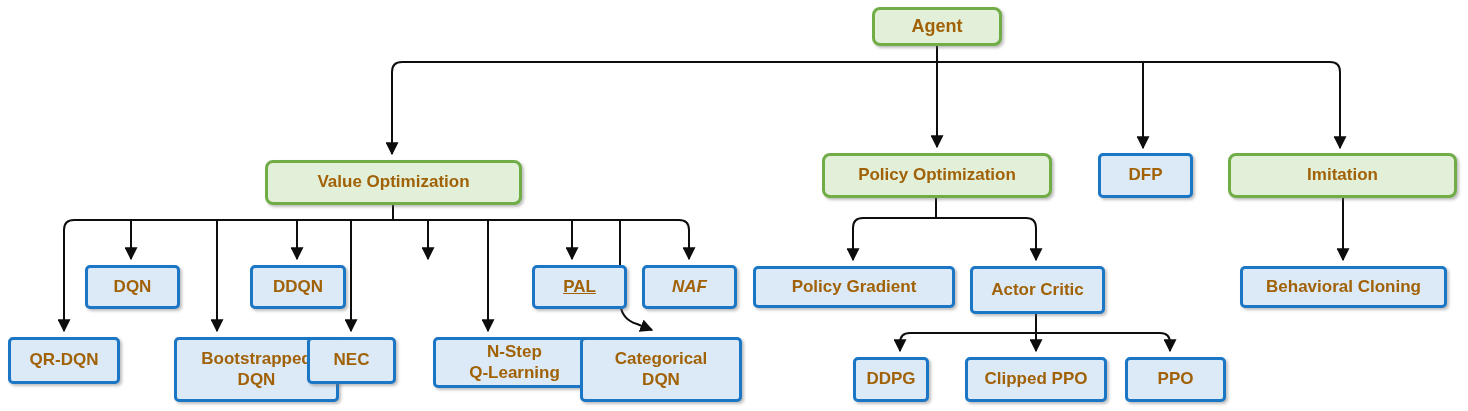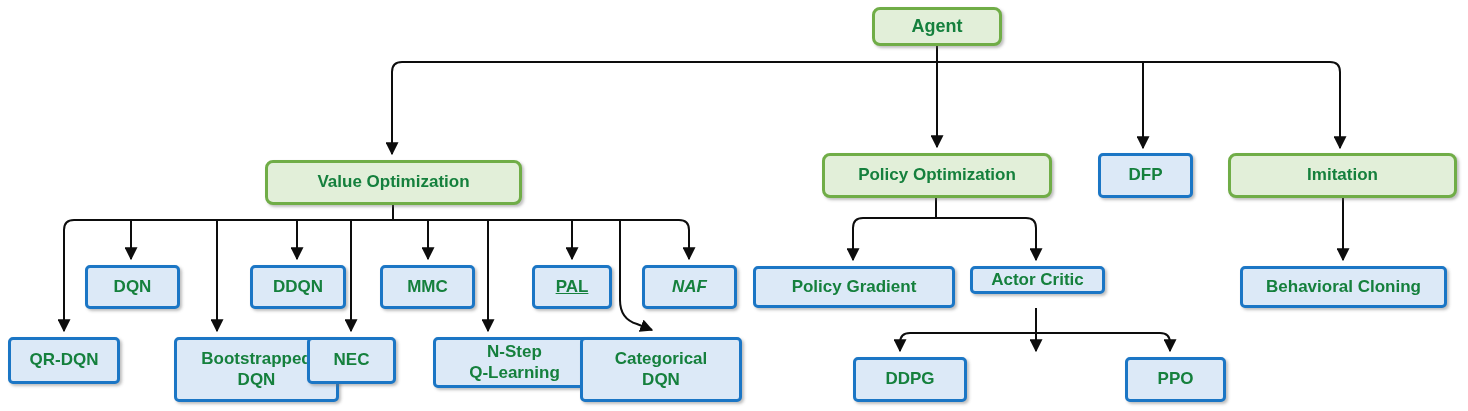--- a/index.html
+++ b/index.html
@@ -11,21 +11,21 @@
     overflow:hidden;
   }
   .connector-layer{position:absolute;left:0;top:0;width:1468px;height:411px;}
   .connector-layer path{fill:none;stroke:var(--connector,#0d0d0d);stroke-width:2;}
   .node{
     position:absolute;
     display:flex;align-items:center;justify-content:center;
     text-align:center;
     font-weight:700;
     font-size:17px;
-    color:#15803d;
+    color:#a16207;
     line-height:1.22;
     white-space:pre-line;
     box-sizing:border-box;
     box-shadow:2px 2px 3px rgba(110,110,110,0.45);
   }
   .node.green{
     background:var(--category-fill,#e2efd9);
     border:3px solid var(--category-border,#70ad47);
     border-radius:8px;
   }
@@ -88,43 +88,43 @@
   <div class="node green" style="left:822px;top:153px;width:230px;height:45px;">Policy Optimization</div>
 
   <div class="node blue" style="left:1098px;top:153px;width:95px;height:45px;text-align:right;">DFP</div>
 
   <div class="node green" style="left:1228px;top:153px;width:229px;height:45px;">Imitation</div>
 
   <div class="node blue" style="left:85px;top:265px;width:95px;height:44px;">DQN</div>
 
   <div class="node blue" style="left:250px;top:265px;width:96px;height:44px;">DDQN</div>
 
-  <div class="node blue" style="left:380px;top:265px;width:95px;height:44px;">MMC</div>
 
-  <div class="node blue" style="left:532px;top:265px;width:80px;height:44px;text-decoration:underline;">PAL</div>
+  <div class="node blue" style="left:532px;top:265px;width:95px;height:44px;text-decoration:underline;">PAL</div>
 
   <div class="node blue" style="left:642px;top:265px;width:95px;height:44px;font-style:italic;">NAF</div>
 
   <div class="node blue" style="left:753px;top:266px;width:202px;height:42px;">Policy Gradient</div>
 
-  <div class="node blue" style="left:970px;top:266px;width:135px;height:28px;">Actor Critic</div>
+  <div class="node blue" style="left:970px;top:266px;width:135px;height:48px;">Actor Critic</div>
 
   <div class="node blue" style="left:1240px;top:266px;width:207px;height:42px;">Behavioral Cloning</div>
 
   <div class="node blue" style="left:8px;top:337px;width:112px;height:47px;">QR-DQN</div>
 
   <div class="node blue" style="left:135px;top:337px;width:165px;height:65px;margin-left:39px;">Bootstrapped
 DQN</div>
 
   <div class="node blue" style="left:307px;top:337px;width:89px;height:47px;">NEC</div>
 
   <div class="node blue" style="left:433px;top:337px;width:163px;height:51px;">N-Step
 Q-Learning</div>
 
   <div class="node blue" style="left:580px;top:337px;width:162px;height:65px;">Categorical
 DQN</div>
 
-  <div class="node blue" style="left:853px;top:357px;width:114px;height:45px;">DDPG</div>
+  <div class="node blue" style="left:853px;top:357px;width:76px;height:45px;">DDPG</div>
 
+  <div class="node blue" style="left:965px;top:357px;width:142px;height:45px;">Clipped PPO</div>
 
   <div class="node blue" style="left:1125px;top:357px;width:101px;height:45px;">PPO</div>
 
 </div>
 
 </body></html>

